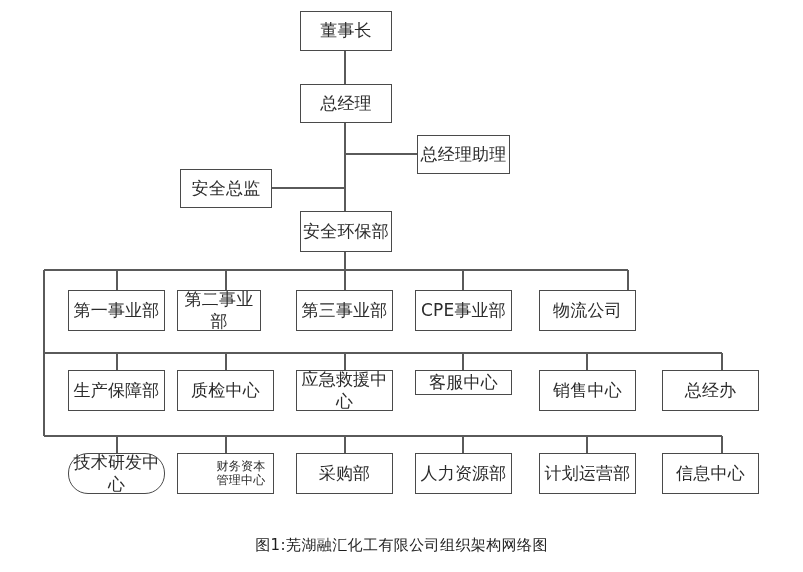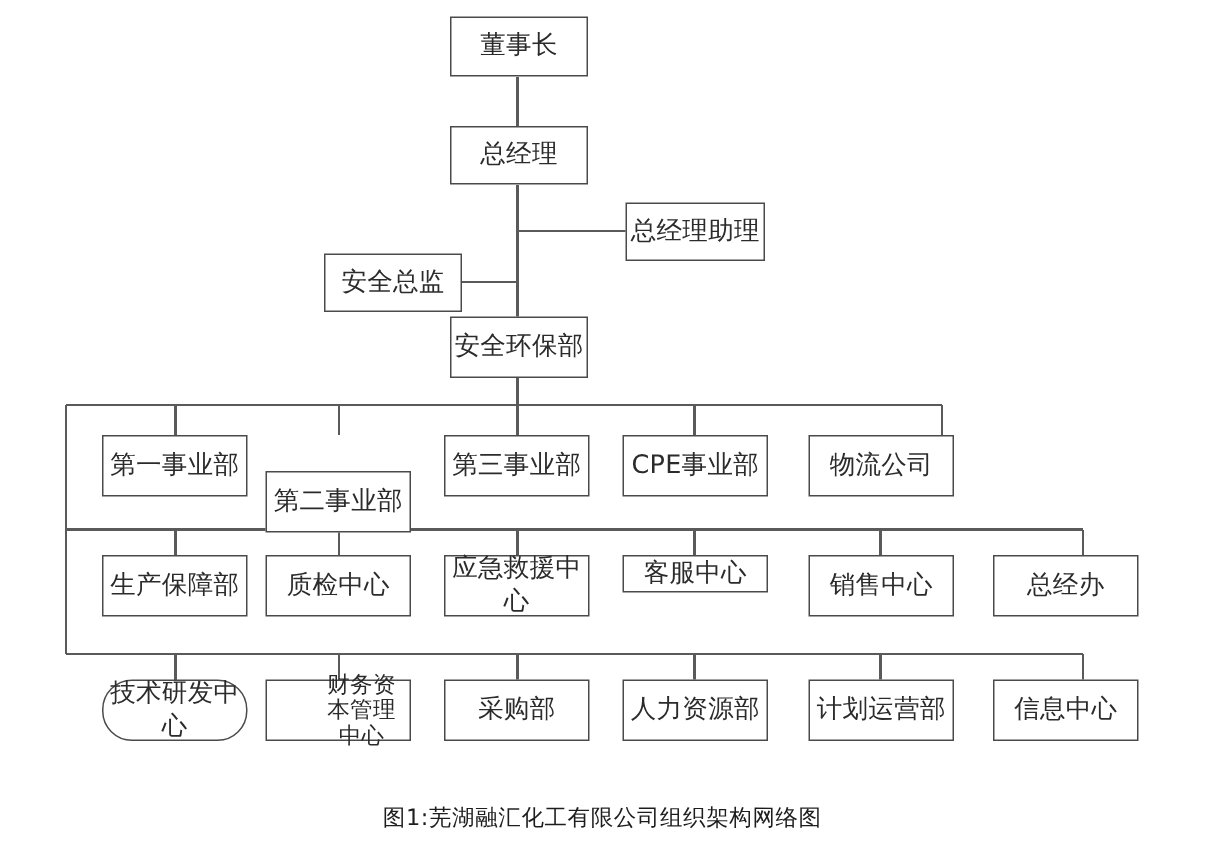--- a/index.html
+++ b/index.html
@@ -35,21 +35,21 @@
     justify-content: center;
     text-align: center;
     color: #2b2b2b;
     font-size: 17px;
     line-height: 1.25;
     letter-spacing: 0.2px;
     padding: 1px 2px;
     z-index: 2;
   }
   .node.wrap {
-    font-size: 15px;
+    font-size: 12px;
     line-height: 1.15;
     padding-left: 33px;
   }
   .caption {
     position: absolute;
     left: 0;
     top: 536px;
     width: 803px;
     text-align: center;
     font-size: 15px;
@@ -101,26 +101,26 @@
       <line x1="722" y1="436" x2="722" y2="453"></line>
     </g>
   </svg>
 
   <div class="node" style="left:300px; top:11px; width:92px; height:40px;">董事长</div>
 
   <div class="node" style="left:300px; top:84px; width:92px; height:39px;">总经理</div>
 
   <div class="node" style="left:417px; top:135px; width:93px; height:39px;">总经理助理</div>
 
-  <div class="node" style="left:180px; top:169px; width:92px; height:39px;margin-left:36px;">安全总监</div>
+  <div class="node" style="left:180px; top:169px; width:92px; height:39px;">安全总监</div>
 
   <div class="node" style="left:300px; top:211px; width:92px; height:41px;">安全环保部</div>
 
   <div class="node" style="left:68px; top:290px; width:97px; height:41px;">第一事业部</div>
-  <div class="node" style="left:177px; top:290px; width:97px; height:41px;margin-top:24px;">第二事业部</div>
+  <div class="node" style="left:177px; top:290px; width:84px; height:41px;">第二事业部</div>
   <div class="node" style="left:296px; top:290px; width:97px; height:41px;">第三事业部</div>
   <div class="node" style="left:415px; top:290px; width:97px; height:41px;">CPE事业部</div>
   <div class="node" style="left:539px; top:290px; width:97px; height:41px;">物流公司</div>
 
   <div class="node" style="left:68px; top:370px; width:97px; height:41px;">生产保障部</div>
   <div class="node" style="left:177px; top:370px; width:97px; height:41px;">质检中心</div>
   <div class="node" style="left:296px; top:370px; width:97px; height:41px;">应急救援中心</div>
   <div class="node" style="left:415px; top:370px; width:97px; height:25px;">客服中心</div>
   <div class="node" style="left:539px; top:370px; width:97px; height:41px;text-align:right;">销售中心</div>
   <div class="node" style="left:662px; top:370px; width:97px; height:41px;">总经办</div>

